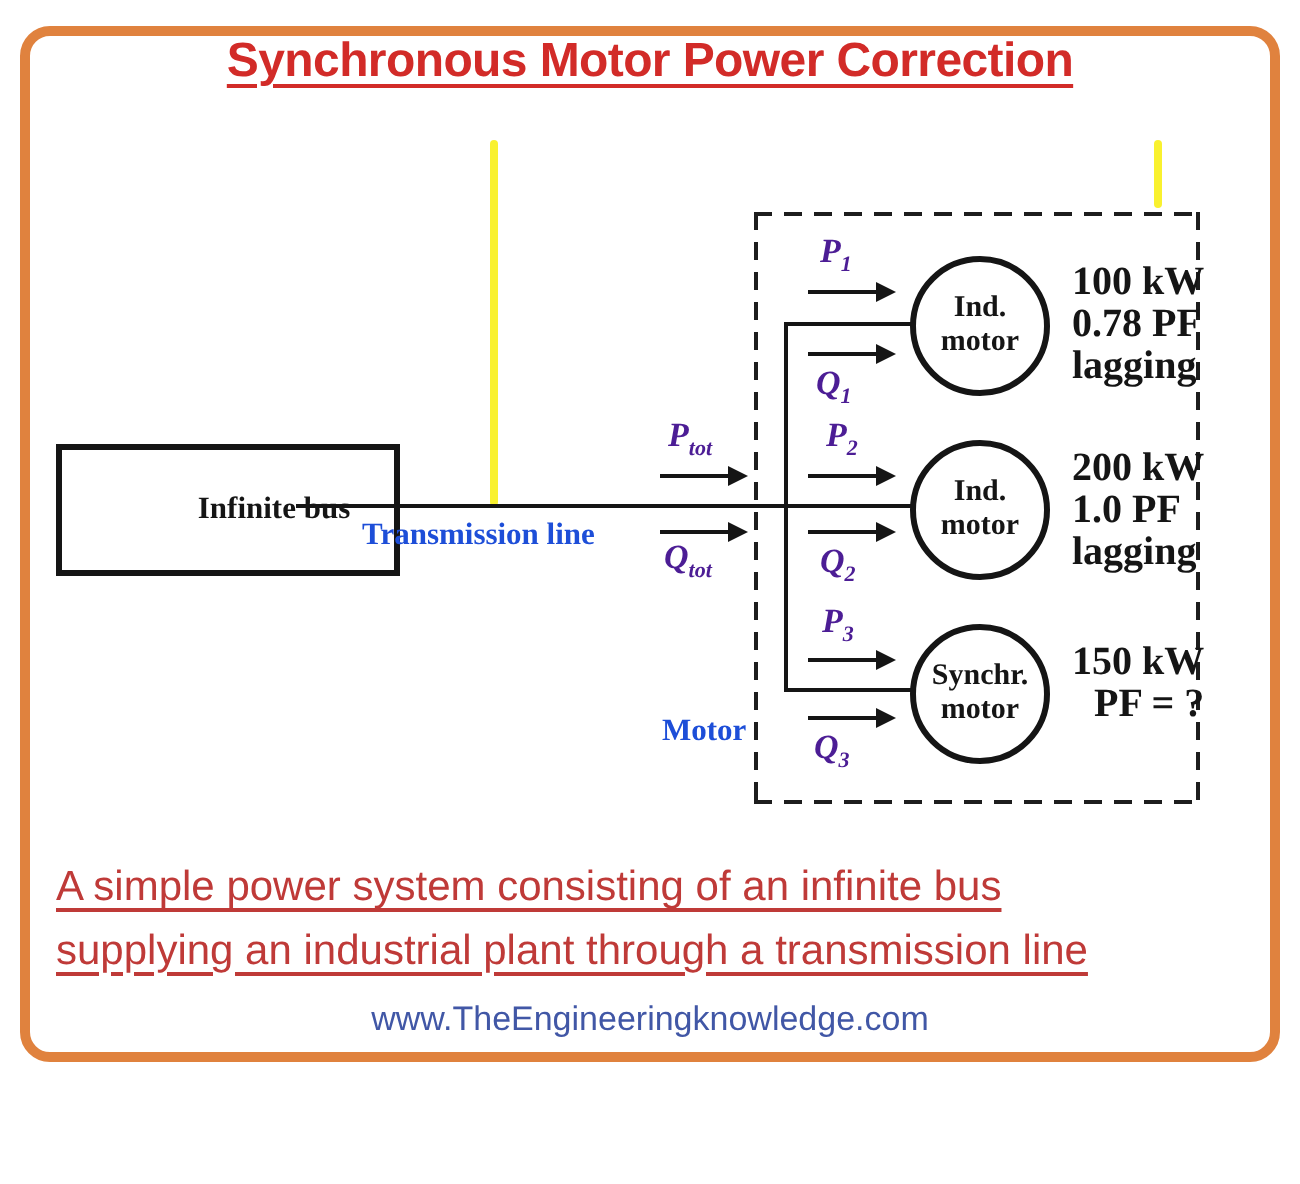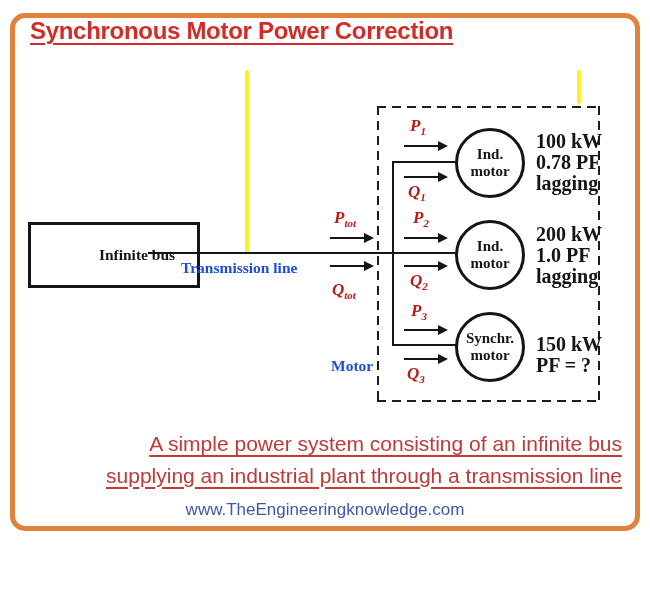--- a/index.html
+++ b/index.html
@@ -1,20 +1,20 @@
 <!DOCTYPE html>
 <html><head>
 <meta charset="utf-8">
 <style>
   html,body{margin:0;padding:0;background:#ffffff;}
   .canvas{position:relative;width:650px;height:592px;background:#ffffff;overflow:hidden;
           font-family:"Liberation Sans",sans-serif;}
   .frame{position:absolute;left:10px;top:13px;width:620px;height:508px;
          border:5px solid #E0823E;border-radius:15px;background:transparent;}
-  .title{position:absolute;left:30px;top:17px;width:590px;margin:0;text-align:left;
+  .title{position:absolute;left:30px;top:17px;width:590px;margin:0;text-align:center;
          font-size:24px;font-weight:bold;color:#D22B28;letter-spacing:-0.3px;
          text-decoration:underline;text-decoration-thickness:2px;text-underline-offset:4px;}
   .yline{position:absolute;width:4px;background:#F9F12F;border-radius:2px;}
   .yline-left{left:245px;top:70px;height:183px;}
   .yline-right{left:577px;top:70px;height:34px;}
 
   .serif{font-family:"Liberation Serif","DejaVu Serif",serif;color:#1d4ed8;}
   .lbl{position:absolute;font-size:15.5px;font-weight:600;white-space:nowrap;}
 
   .busbox{position:absolute;left:28px;top:222px;width:120px;height:60px;
@@ -33,27 +33,27 @@
 
   .motor{position:absolute;width:70px;height:70px;box-sizing:border-box;
          border:3px solid #151515;border-radius:50%;background:#ffffff;
          display:flex;flex-direction:column;align-items:center;justify-content:center;
          font-family:"Liberation Serif","DejaVu Serif",serif;font-size:15px;font-weight:600;
          line-height:1.12;color:#151515;z-index:2;}
   .rating{position:absolute;left:536px;font-family:"Liberation Serif","DejaVu Serif",serif;
           font-size:20px;font-weight:600;line-height:21px;color:#151515;white-space:nowrap;}
 
   .flow{position:absolute;font-family:"Liberation Serif","DejaVu Serif",serif;
-        font-size:17px;font-weight:700;font-style:italic;color:#b91c1c;white-space:nowrap;}
+        font-size:17px;font-weight:700;font-style:italic;color:#4c1d95;white-space:nowrap;}
   .flow sub{font-size:11px;line-height:0;}
   .arrow{position:absolute;width:42px;height:0;border-top:2px solid #151515;}
   .arrow::after{content:'';position:absolute;right:-2px;top:-6px;width:0;height:0;
         border-left:10px solid #151515;border-top:5px solid transparent;border-bottom:5px solid transparent;}
 
-  .caption{position:absolute;left:28px;top:428px;width:594px;text-align:right;
+  .caption{position:absolute;left:28px;top:428px;width:594px;text-align:left;
            font-size:21px;color:#BF3A38;line-height:1.5;}
   .caption div{text-decoration:underline;text-decoration-thickness:1.5px;text-underline-offset:4px;}
   .footer{position:absolute;left:30px;top:500px;width:590px;text-align:center;
           font-size:17px;font-weight:500;color:#4157A6;}
 </style>
 </head>
 <body>
 
 <div class="canvas">
 
@@ -97,29 +97,29 @@
   <div class="rating" style="top:131px;">
     <div>100 kW</div>
     <div>0.78 PF</div>
     <div>lagging</div>
   </div>
   <div class="rating" style="top:224px;">
     <div>200 kW</div>
     <div>1.0 PF</div>
     <div>lagging</div>
   </div>
-  <div class="rating" style="top:334px;">
+  <div class="rating" style="top:321px;text-align:right;">
     <div>150 kW</div>
     <div>PF = ?</div>
   </div>
 
   <div class="flow" style="left:334px;top:208px;"><i>P</i><sub>tot</sub></div>
   <div class="arrow" style="left:330px;top:237px;"></div>
   <div class="arrow" style="left:330px;top:265px;"></div>
-  <div class="flow" style="left:332px;top:280px;"><i>Q</i><sub>tot</sub></div>
+  <div class="flow" style="left:332px;top:269px;"><i>Q</i><sub>tot</sub></div>
 
   <div class="flow" style="left:410px;top:116px;"><i>P</i><sub>1</sub></div>
   <div class="arrow" style="left:404px;top:145px;"></div>
   <div class="arrow" style="left:404px;top:176px;"></div>
   <div class="flow" style="left:408px;top:182px;"><i>Q</i><sub>1</sub></div>
 
   <div class="flow" style="left:413px;top:208px;"><i>P</i><sub>2</sub></div>
   <div class="arrow" style="left:404px;top:237px;"></div>
   <div class="arrow" style="left:404px;top:265px;"></div>
   <div class="flow" style="left:410px;top:271px;"><i>Q</i><sub>2</sub></div>

